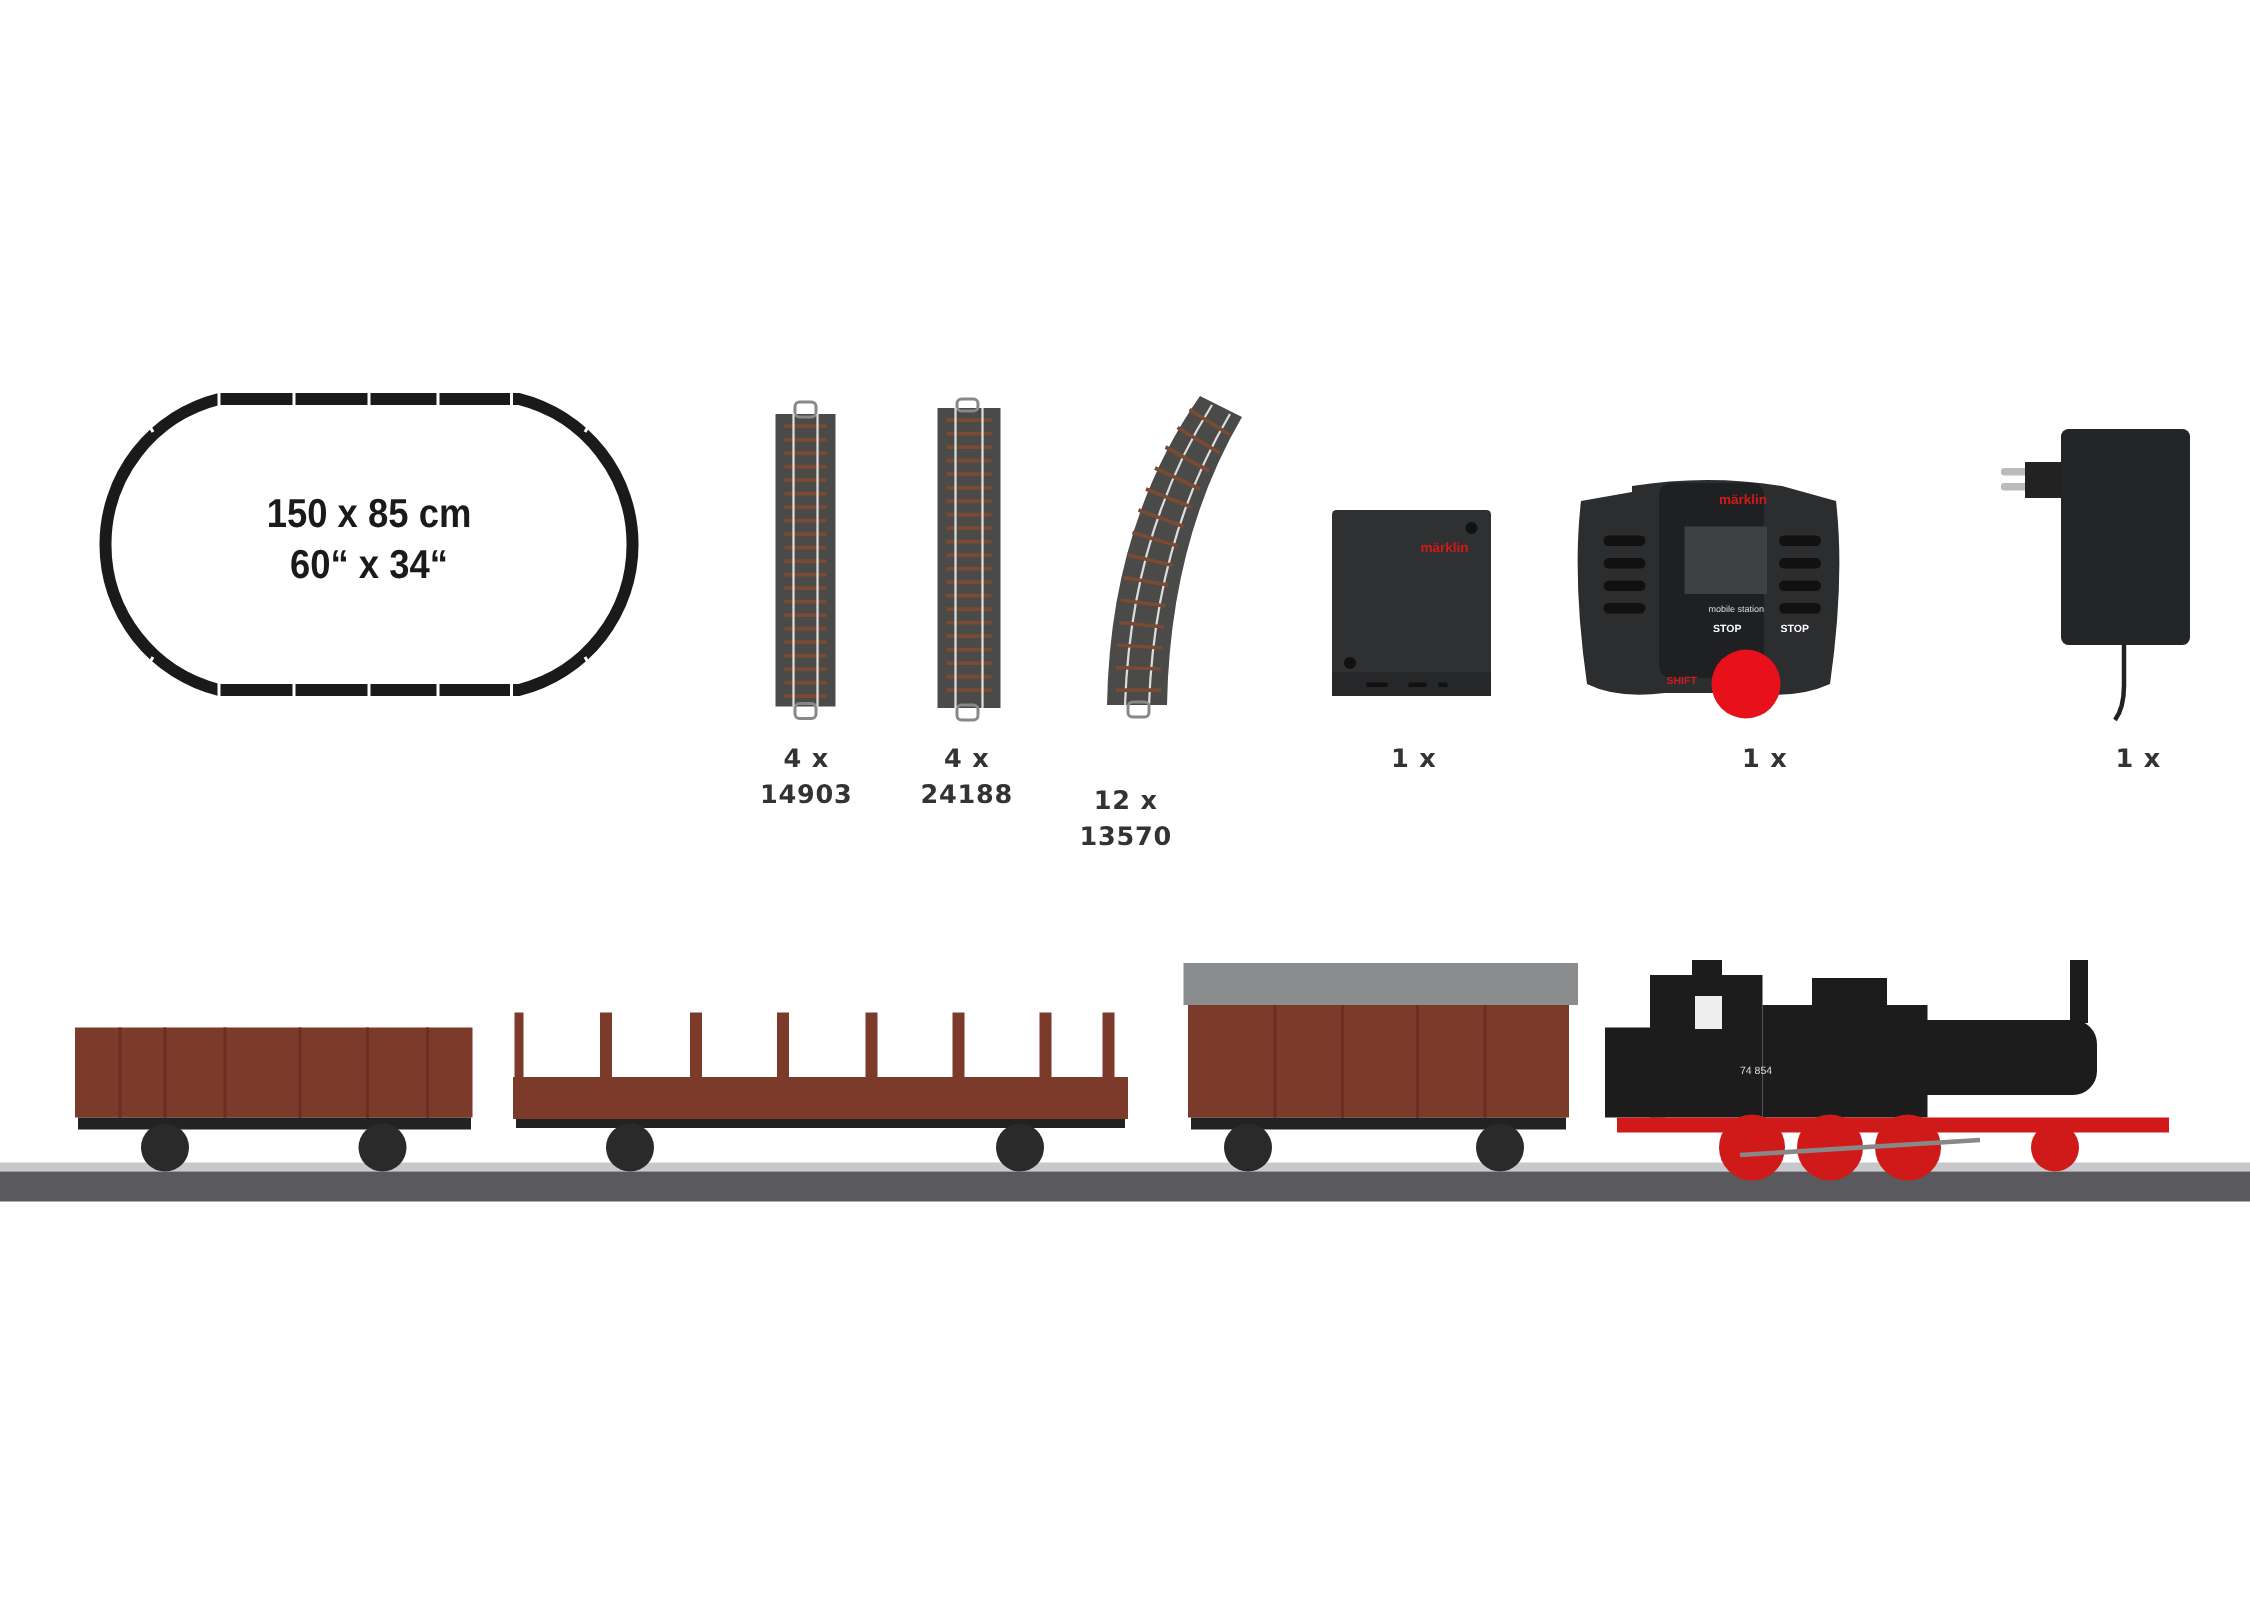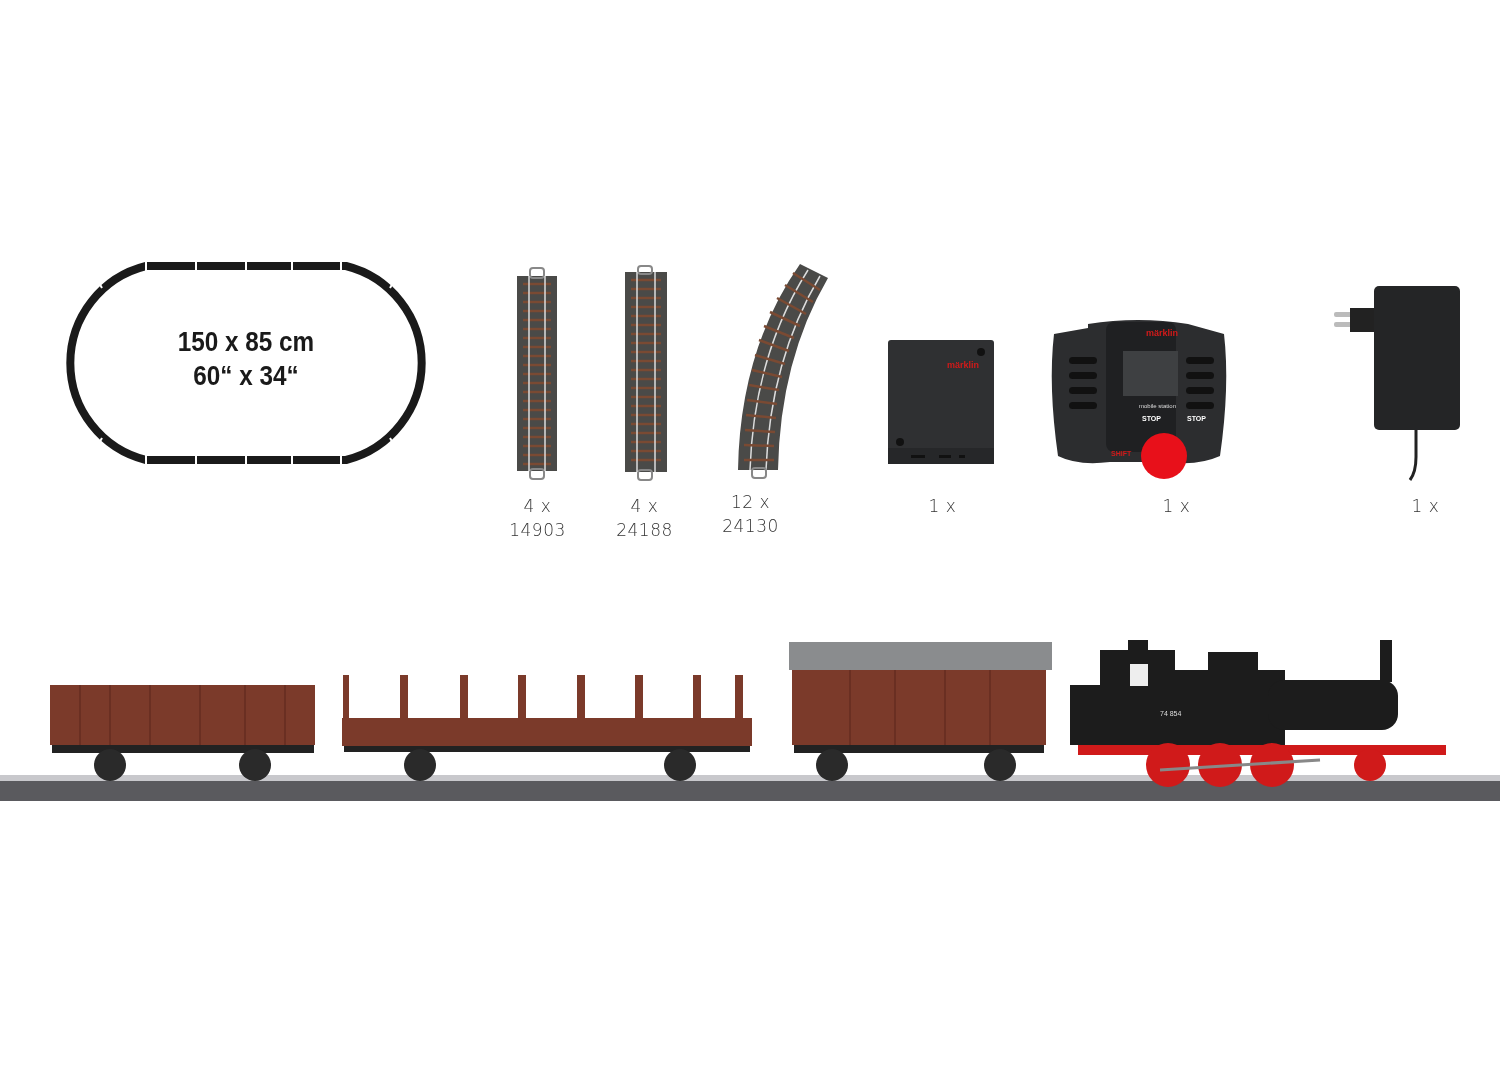--- a/index.html
+++ b/index.html
@@ -1,19 +1,19 @@
 <!DOCTYPE html>
 <html><head>
 <meta charset="utf-8">
 <style>
   html,body{margin:0;padding:0;background:#ffffff;}
   body{width:1500px;height:1069px;position:relative;overflow:hidden;font-family:"Liberation Sans","DejaVu Sans",sans-serif;color:#222;}
   .abs{position:absolute;}
   .label{position:absolute;text-align:center;font-family:"DejaVu Sans","Liberation Sans",sans-serif;font-size:17px;line-height:24px;color:#333;font-weight:300;letter-spacing:0.5px;}
-  .label span{display:block;}
+  .label span{display:block;font-weight:bold;}
   .dims{position:absolute;left:36px;top:250px;width:420px;height:230px;}
   .dims-text{position:absolute;left:0;top:75px;width:420px;text-align:center;font-family:"Liberation Sans",sans-serif;font-weight:bold;font-size:27px;line-height:34px;color:#1a1a1a;transform:scaleX(0.9);}
   .dims-text span{display:block;}
   .track-svg{position:absolute;}
   .stop{font-family:"Liberation Sans",sans-serif;font-weight:bold;font-size:7px;fill:#fff;}
 </style>
 </head>
 <body>
 
 <div class="dims">
@@ -175,23 +175,23 @@
 </svg>
 
 <div class="label" style="left:505px;top:494px;width:65px">
   <span>4 x</span>
     <span>14903</span>
 </div>
 <div class="label" style="left:612px;top:494px;width:65px">
   <span>4 x</span>
     <span>24188</span>
 </div>
-<div class="label" style="left:718px;top:490px;width:65px">
+<div class="label" style="left:718px;top:522px;width:65px">
   <span>12 x</span>
-    <span>24130</span>
+    <span>13570</span>
 </div>
 <div class="label" style="left:910px;top:494px;width:65px">
   <span>1 x</span>
 </div>
 <div class="label" style="left:1144px;top:494px;width:65px">
   <span>1 x</span>
 </div>
 <div class="label" style="left:1393px;top:494px;width:65px">
   <span>1 x</span>
 </div>

